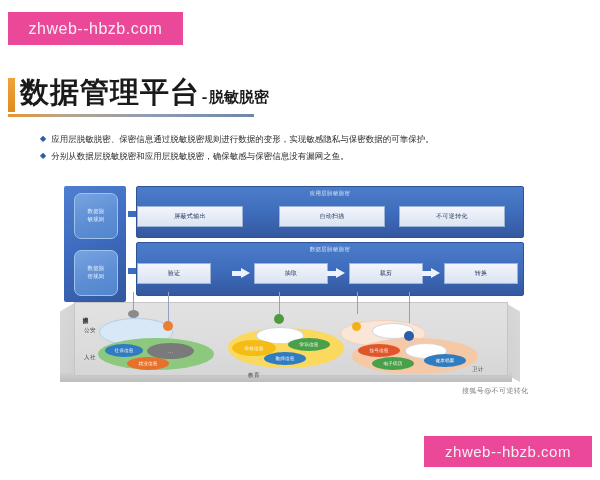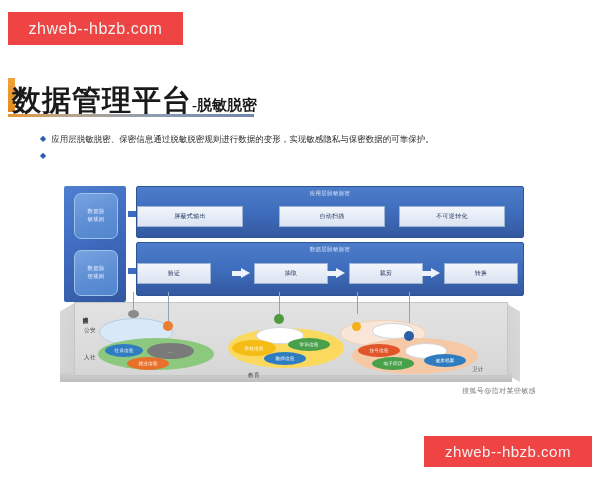--- a/index.html
+++ b/index.html
@@ -5,38 +5,37 @@
   html,body{margin:0;padding:0;}
   body{
     width:600px;height:480px;background:#ffffff;
     font-family:"Liberation Sans","DejaVu Sans",sans-serif;
     overflow:hidden;position:relative;
   }
   .stage{position:absolute;inset:0;}
 
   
   .wm{
-    position:absolute;background:#ef4444;color:#f2f2f2;
+    position:absolute;background:#ec4899;color:#f2f2f2;
     font-family:"Liberation Sans",sans-serif;letter-spacing:.5px;
     display:flex;align-items:center;justify-content:center;
   }
   .wm-top{left:8px;top:12px;width:175px;height:33px;font-size:16px;}
   .wm-bottom{left:424px;top:436px;width:168px;height:31px;font-size:15px;}
 
   
   .title-wrap{position:absolute;left:0;top:76px;width:600px;height:46px;}
   .title-accent{
     position:absolute;left:8px;top:2px;width:7px;height:34px;
     background:linear-gradient(180deg,#f0a33c 0%,#e08b22 100%);
   }
   .title-main{
-    position:absolute;left:12px;top:-3px;
+    position:absolute;left:20px;top:-3px;
     font-size:29px;font-weight:bold;color:#1a1a1a;letter-spacing:1px;
-    font-family:Liberation Serif, serif;
-    margin-top:8px;
+    font-family:Liberation Mono, monospace;
   }
   .title-sub{
     font-size:15px;font-weight:bold;color:#1a1a1a;letter-spacing:0;
     vertical-align:baseline;
   }
   .title-rule{
     position:absolute;left:8px;top:38px;width:246px;height:3px;
     background:linear-gradient(90deg,#e6962f 0%,#b9a58a 22%,#8d9cb3 60%,#6f86ab 100%);
   }
 
@@ -195,20 +194,21 @@
     <div class="title-rule"></div>
   </div>
 
   <div class="bullets">
     <div class="bullet">
       <span class="dia">◆</span>
       <span>应用层脱敏脱密、保密信息通过脱敏脱密规则进行数据的变形，实现敏感隐私与保密数据的可靠保护。</span>
     </div>
     <div class="bullet">
       <span class="dia">◆</span>
+      <span>分别从数据层脱敏脱密和应用层脱敏脱密，确保敏感与保密信息没有漏网之鱼。</span>
     </div>
   </div>
 
   <div class="diagram">
 
     <div class="rulecol">
       <div class="rulebox r1" style="white-space:pre-line">数据脱
 敏规则</div>
       <div class="rulebox r2" style="white-space:pre-line">数据脱
 密规则</div>
@@ -290,15 +290,15 @@
       <div class="ell" style="left:300px;top:36px;width:126px;height:36px;background:#f6c9a6;"></div>
       <div class="node" style="left:352px;top:29px;width:10px;height:10px;background:#2b5ea8;"></div>
       <div class="ell lbl" style="left:306px;top:42px;width:42px;height:13px;background:#e0562a;">挂号信息</div>
       <div class="ell ghost" style="left:353px;top:41px;width:40px;height:14px;"></div>
       <div class="ell lbl" style="left:320px;top:55px;width:42px;height:13px;background:#49a04a;">电子病历</div>
       <div class="ell lbl" style="left:372px;top:52px;width:42px;height:13px;background:#2f7cc0;">健康档案</div>
       <div class="dept" style="left:420px;top:64px;">卫计</div>
     </div>
   </div>
 
-  <div class="credit">搜狐号@指对某些敏感</div>
+  <div class="credit">搜狐号@不可逆转化</div>
 
 </div>
 
 </body></html>

